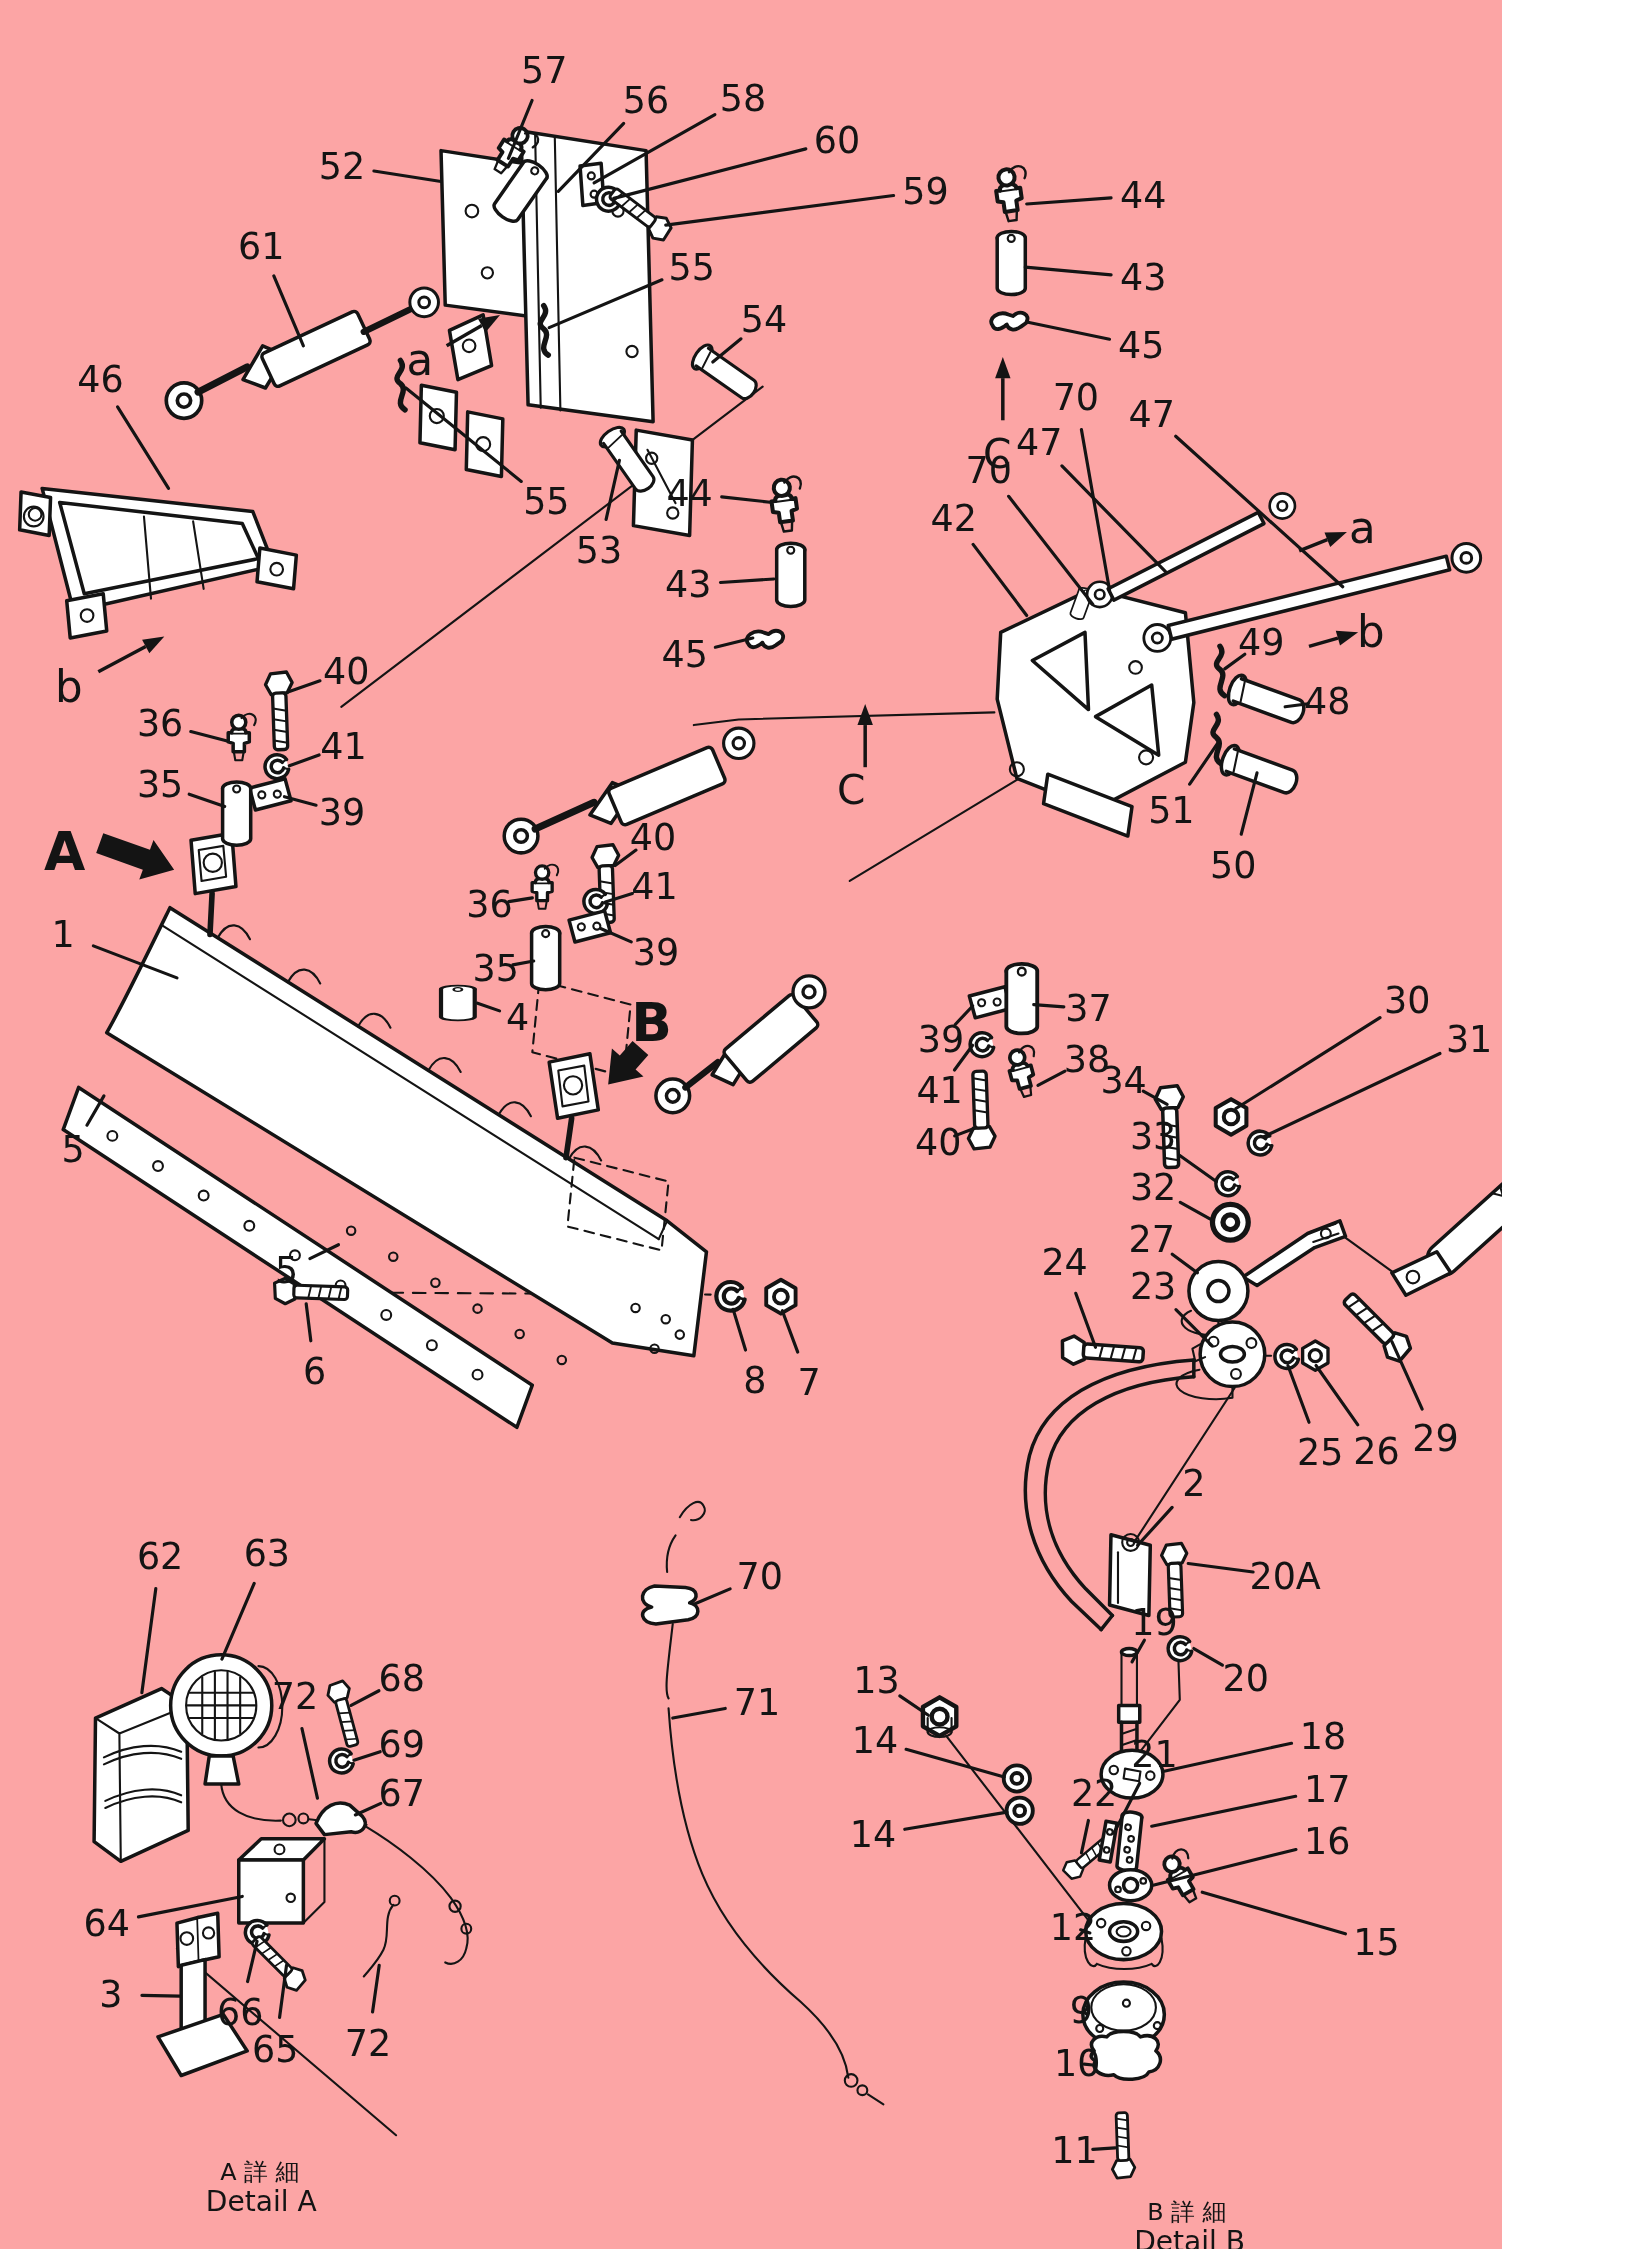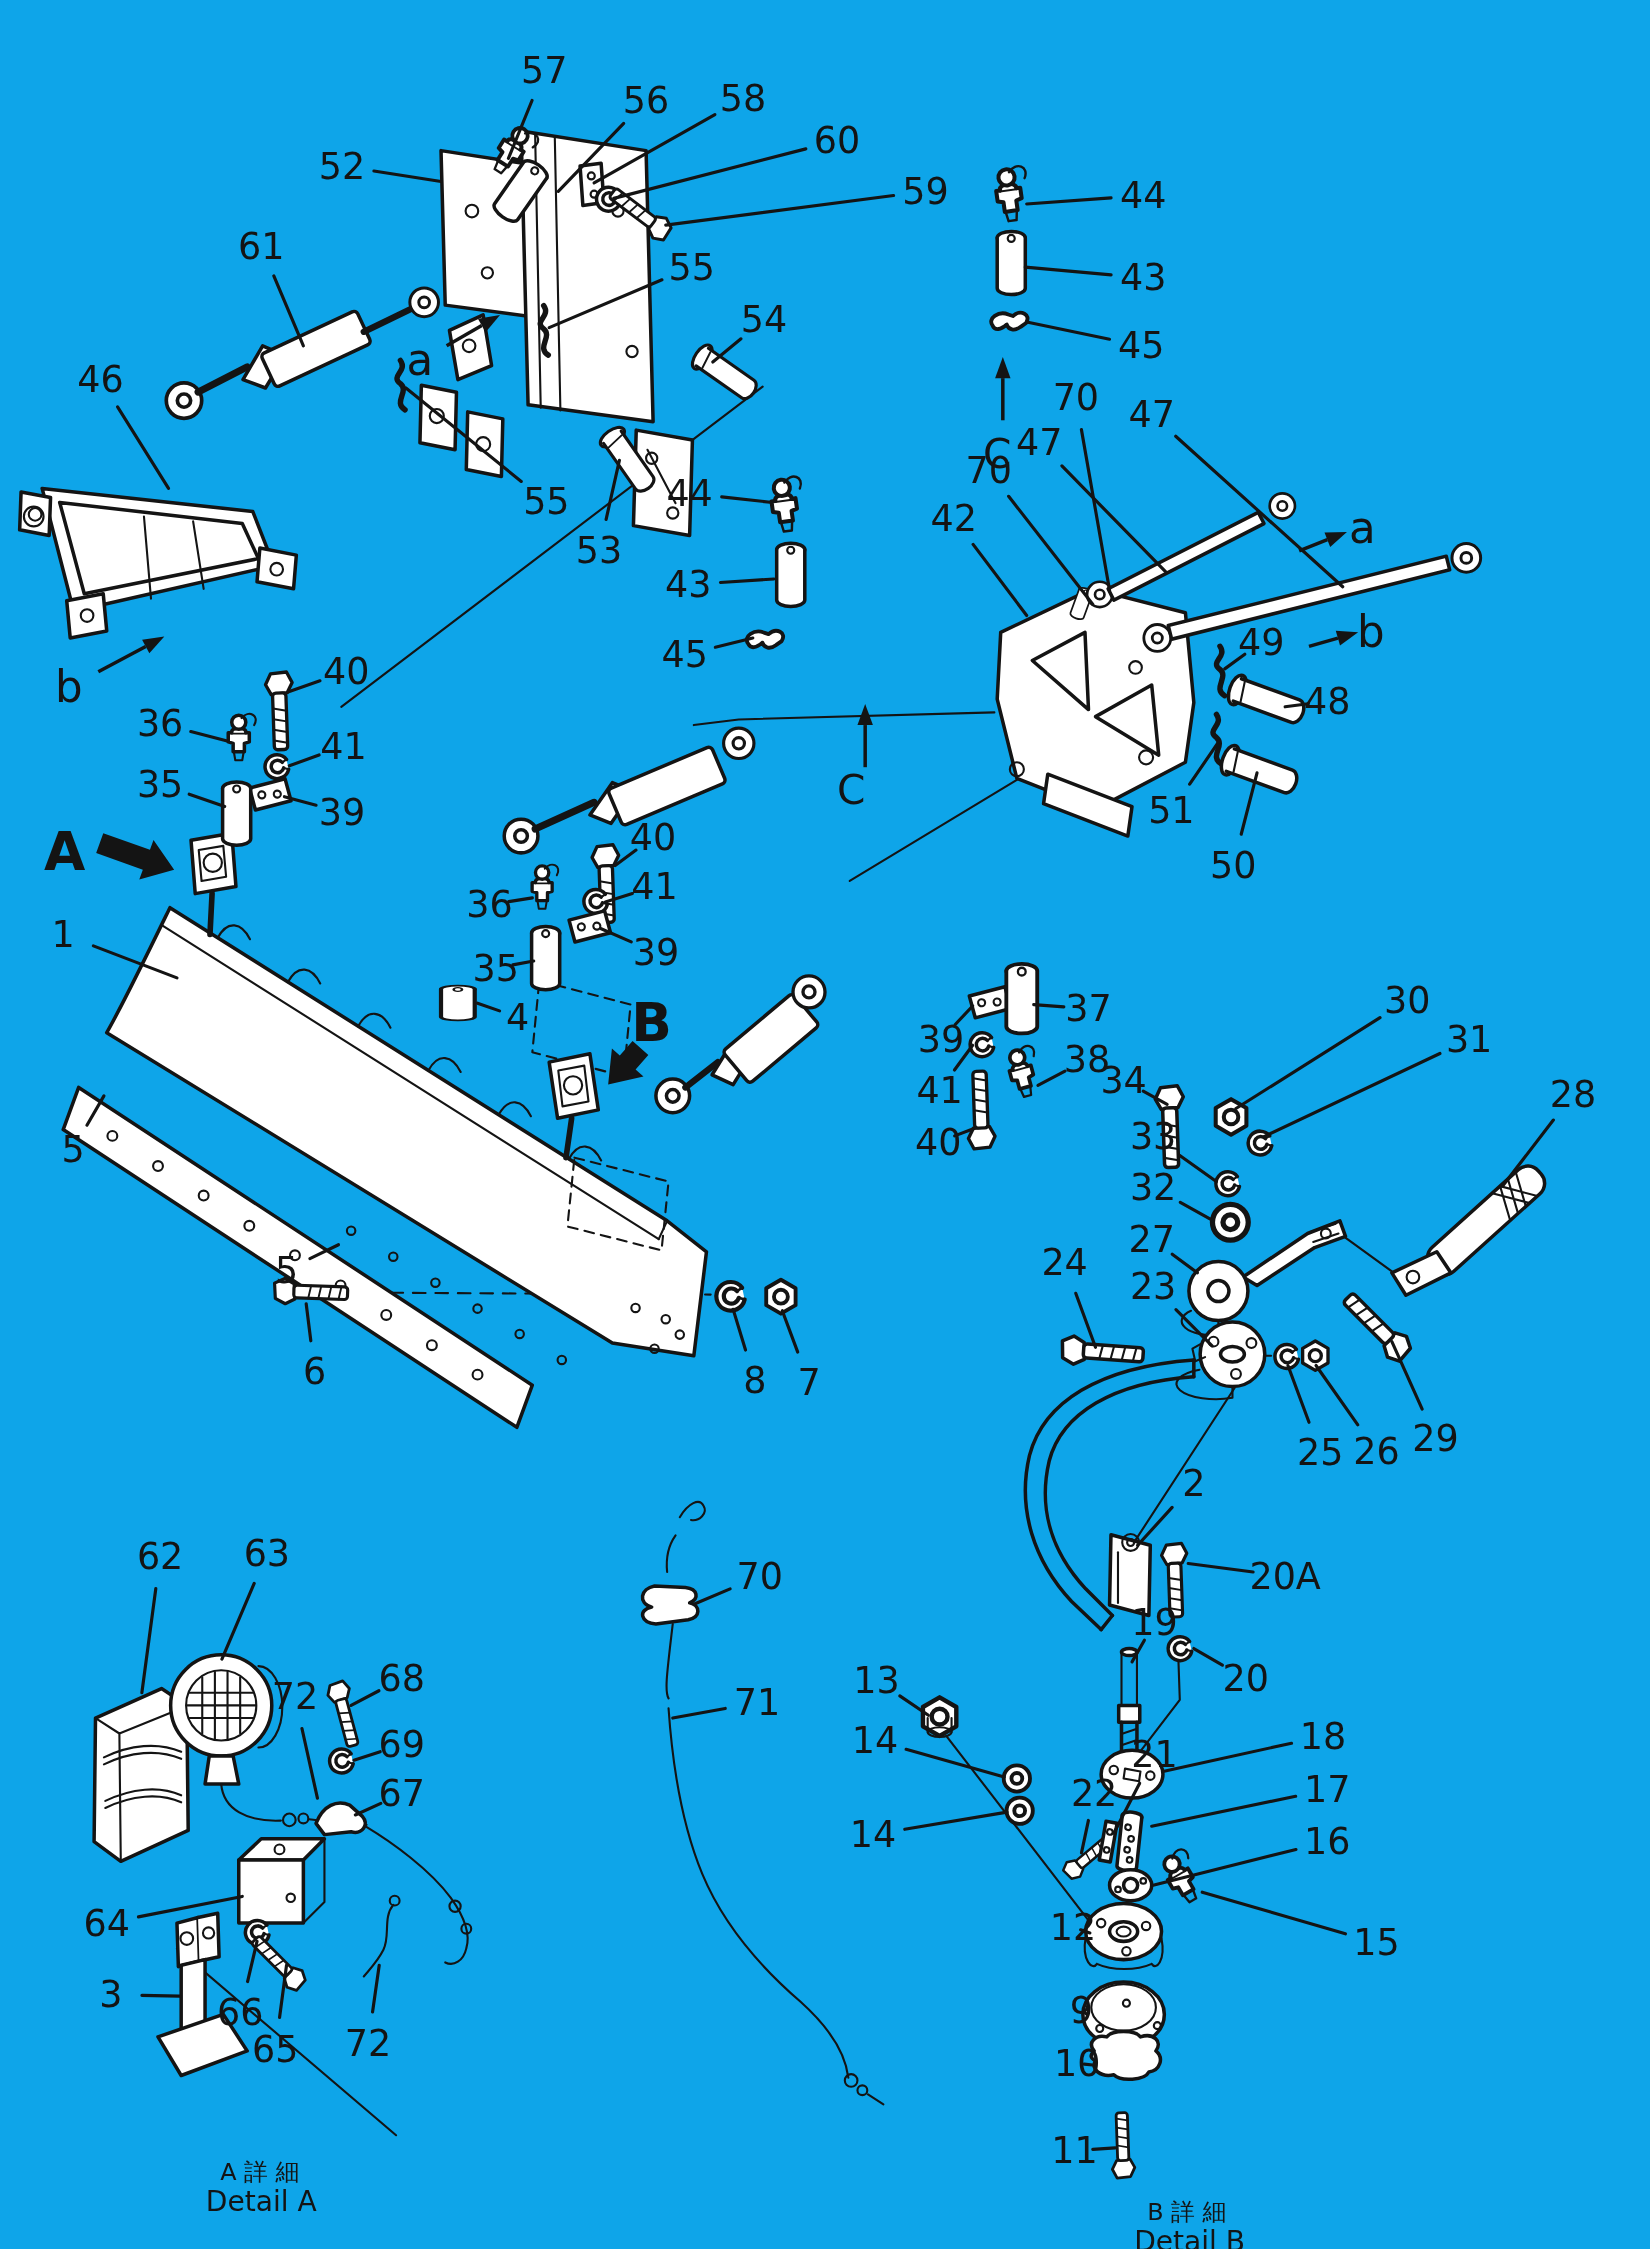--- a/index.html
+++ b/index.html
@@ -1,16 +1,16 @@
 <!DOCTYPE html>
 <html style="font-size:11.2px"><head>
 <meta charset="utf-8">
 <style>
   html,body{margin:0;padding:0;background:#ffffff;}
-  #page{position:relative;width:1650px;height:2250px;background:#0ea5e9;overflow:hidden;}
+  #page{position:relative;width:1502px;height:2250px;background:#fca5a5;overflow:hidden;}
   svg{position:absolute;left:0;top:0;}
   text{font-family:"DejaVu Sans","Liberation Sans",sans-serif;fill:#141414;}
   .parts{stroke:#141414;stroke-width:5;fill:none;stroke-linecap:round;stroke-linejoin:round;}
   .thin{stroke-width:3;}
 </style>
 </head>
 <body>
 
 <div id="page">
 <svg id="diagram" width="1651" height="2250" viewBox="0 0 2351 3203" xmlns="http://www.w3.org/2000/svg">

